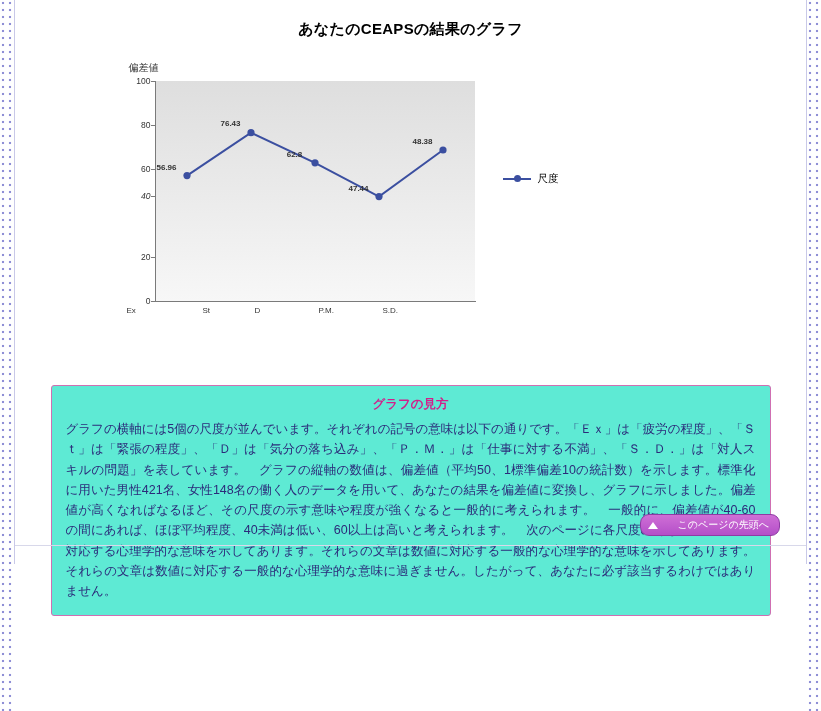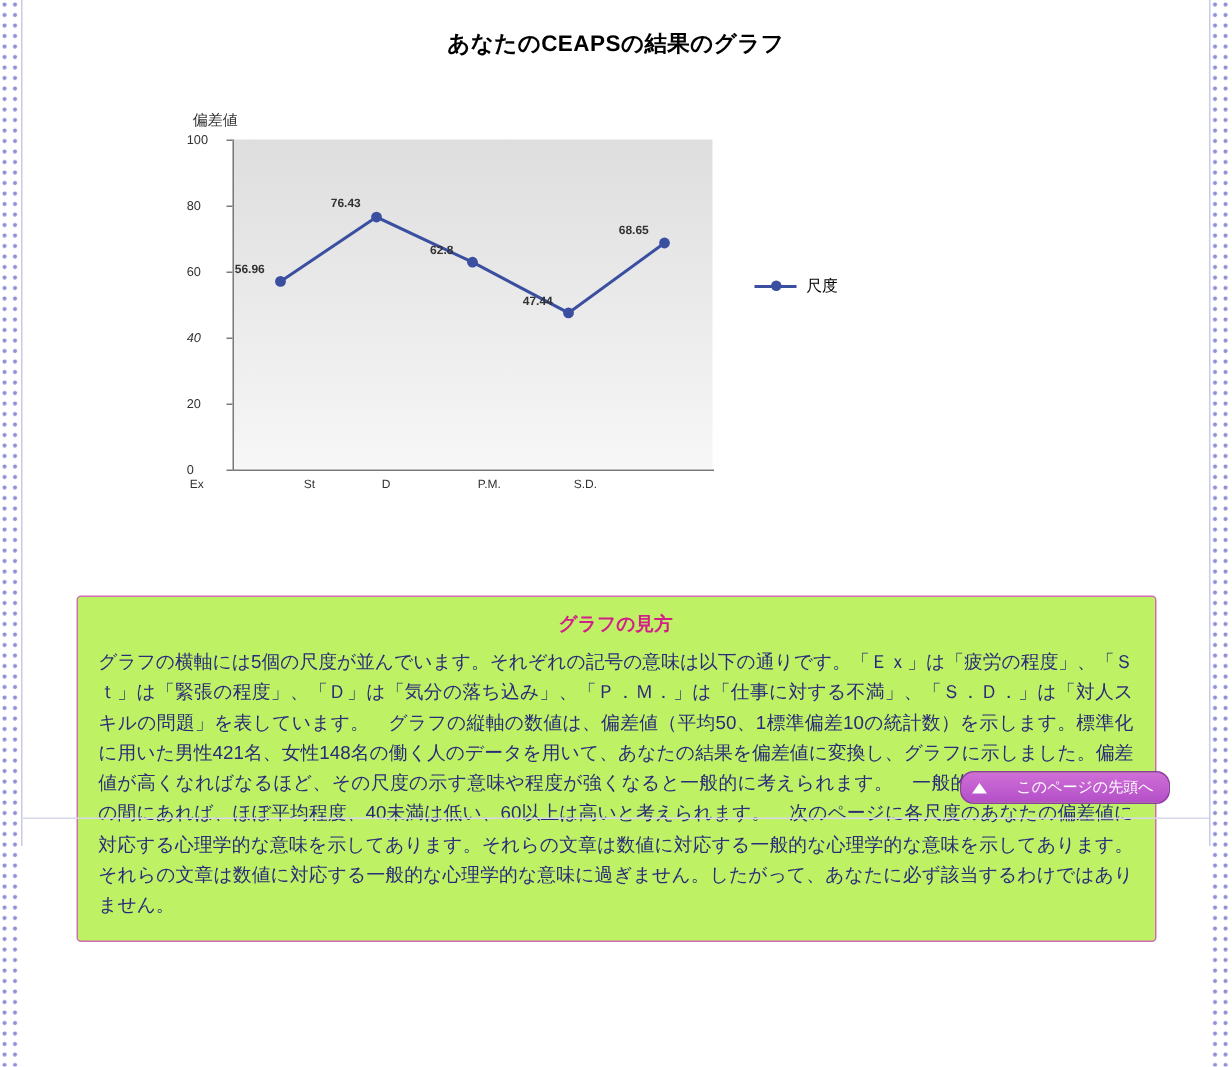--- a/index.html
+++ b/index.html
@@ -45,21 +45,21 @@
     color: #000000;
     margin-top: 20px;
     letter-spacing: 0.3px;
   }
 
   
   .chart-wrap {
     position: relative;
     width: 560px;
     height: 270px;
-    margin: 36px auto 0 auto;
+    margin: 24px auto 0 auto;
     left: -6px;
   }
   .axis-title {
     position: absolute;
     left: 4px;
     top: -2px;
     font-size: 10px;
     color: #333;
   }
   .plot {
@@ -83,20 +83,21 @@
     position: absolute;
     left: 30px;
     top: 238px;
     width: 321px;
     height: 1px;
     background: #7a7a7a;
   }
   .ytick {
     position: absolute;
     width: 26px;
+    text-align: right;
     font-size: 8.5px;
     color: #333;
     left: 0;
   }
   .ytick .tickmark {
     position: absolute;
     right: -4px;
     top: 50%;
     width: 4px;
     height: 1px;
@@ -145,21 +146,21 @@
   .legend-label {
     font-size: 10.5px;
     color: #000;
   }
 
   
   .explain {
     width: 720px;
     margin: 52px auto 0 auto;
     border: 1px solid #cf6fb2;
-    background: #bef264;
+    background: #5eead4;
     border-radius: 3px;
     padding: 10px 14px 14px 14px;
     box-sizing: border-box;
   }
   .explain-title {
     text-align: center;
     color: #d21f8a;
     font-size: 12.5px;
     font-weight: bold;
     margin-bottom: 6px;
@@ -220,21 +221,21 @@
   <div class="chart-wrap">
     <div class="axis-title">偏差値</div>
 
     <div class="plot"></div>
     <div class="y-axis-line"></div>
     <div class="x-axis-line"></div>
 
     <div class="ytick" style="top:13px;">100<span class="tickmark"></span></div>
     <div class="ytick" style="top:57px;">80<span class="tickmark"></span></div>
     <div class="ytick" style="top:101px;">60<span class="tickmark"></span></div>
-    <div class="ytick" style="top:145px;font-style:italic;">40<span class="tickmark"></span></div>
+    <div class="ytick" style="top:128px;font-style:italic;">40<span class="tickmark"></span></div>
     <div class="ytick" style="top:189px;">20<span class="tickmark"></span></div>
     <div class="ytick" style="top:233px;">0<span class="tickmark"></span></div>
 
     <div class="xtick" style="left:2px;">Ex</div>
     <div class="xtick" style="left:78px;">St</div>
     <div class="xtick" style="left:130px;">D</div>
     <div class="xtick" style="left:194px;">P.M.</div>
     <div class="xtick" style="left:258px;">S.D.</div>
 
     <svg width="560" height="270" style="position:absolute;left:0;top:0;pointer-events:none;">
@@ -243,21 +244,21 @@
       <circle cx="126" cy="69.7" r="3.6" fill="#3b4fa0"></circle>
       <circle cx="190" cy="99.8" r="3.6" fill="#3b4fa0"></circle>
       <circle cx="254" cy="133.6" r="3.6" fill="#3b4fa0"></circle>
       <circle cx="318" cy="87.0" r="3.6" fill="#3b4fa0"></circle>
     </svg>
 
     <div class="dlabel" style="left:22px;  top:100px;">56.96</div>
     <div class="dlabel" style="left:86px;  top:56px;">76.43</div>
     <div class="dlabel" style="left:150px; top:87px;">62.8</div>
     <div class="dlabel" style="left:214px; top:121px;">47.44</div>
-    <div class="dlabel" style="left:278px; top:74px;">68.65</div>
+    <div class="dlabel" style="left:278px; top:74px;">48.38</div>
 
     <div class="legend">
       <span class="legend-line"></span>
       <span class="legend-label">尺度</span>
     </div>
   </div>
 
   <div class="explain">
     <div class="explain-title">グラフの見方</div>
     <div class="explain-body">グラフの横軸には5個の尺度が並んでいます。それぞれの記号の意味は以下の通りです。「Ｅｘ」は「疲労の程度」、「Ｓｔ」は「緊張の程度」、「Ｄ」は「気分の落ち込み」、「Ｐ．Ｍ．」は「仕事に対する不満」、「Ｓ．Ｄ．」は「対人スキルの問題」を表しています。　グラフの縦軸の数値は、偏差値（平均50、1標準偏差10の統計数）を示します。標準化に用いた男性421名、女性148名の働く人のデータを用いて、あなたの結果を偏差値に変換し、グラフに示しました。偏差値が高くなればなるほど、その尺度の示す意味や程度が強くなると一般的に考えられます。　一般的に、偏差値が40-60の間にあれば、ほぼ平均程度、40未満は低い、60以上は高いと考えられます。　次のページに各尺度のあなたの偏差値に対応する心理学的な意味を示してあります。それらの文章は数値に対応する一般的な心理学的な意味を示してあります。それらの文章は数値に対応する一般的な心理学的な意味に過ぎません。したがって、あなたに必ず該当するわけではありません。</div>

